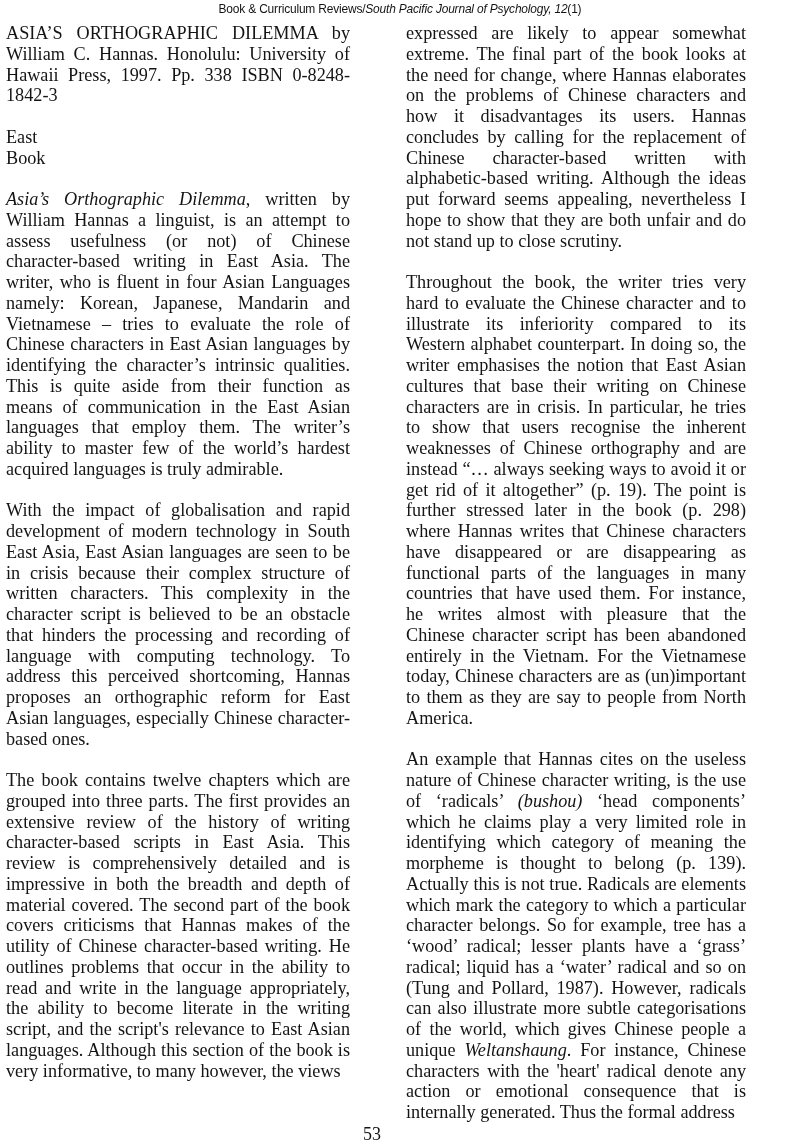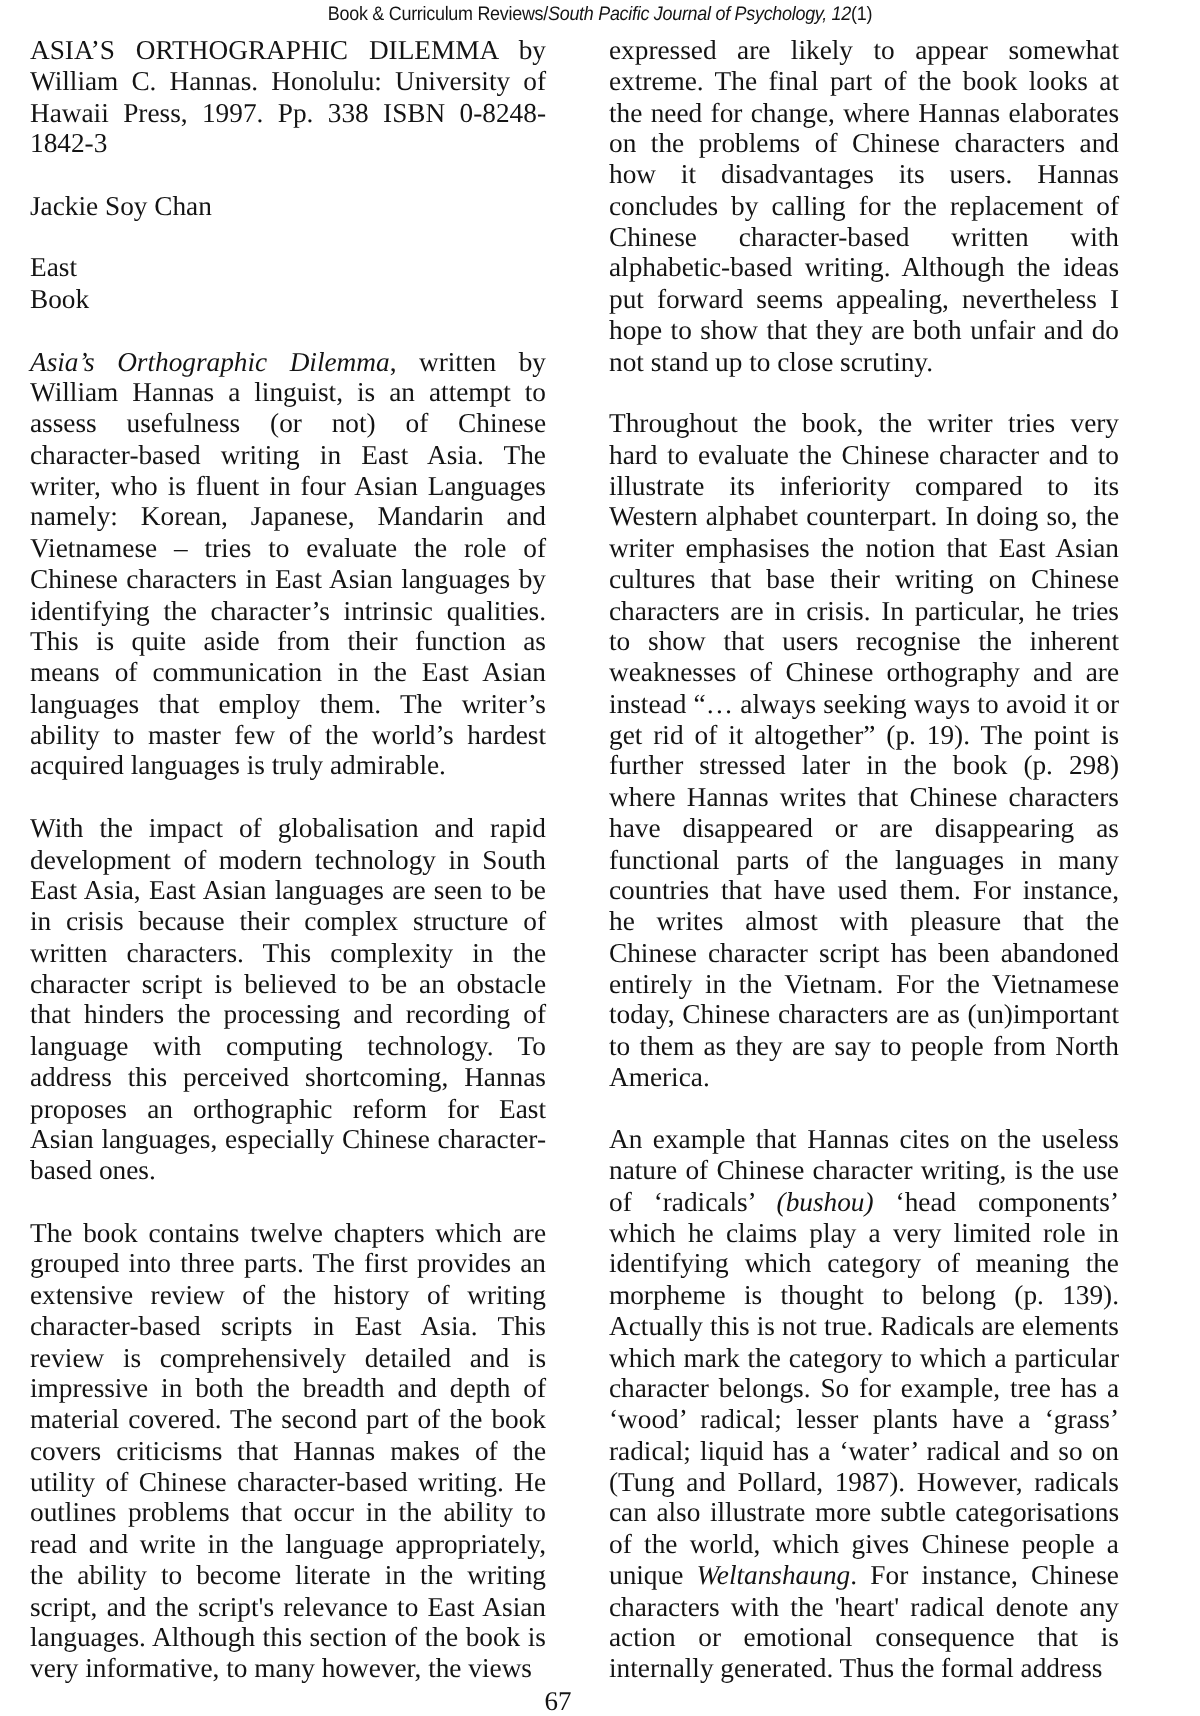--- a/index.html
+++ b/index.html
@@ -12,49 +12,48 @@
     position: absolute; top: 0; left: 0; width: 800px; text-align: center;
     font-family: "Liberation Sans", "DejaVu Sans", sans-serif;
     font-size: 13px; line-height: 18px; letter-spacing: -0.2px;
     transform: scaleX(0.92); transform-origin: center top;
   }
   .col {
     position: absolute; top: 23px;
     font-size: 18.2px; line-height: 20.75px;
     text-align: justify; hyphens: none;
   }
-  .col-left { left: 20px; width: 344px; }
+  .col-left { left: 6px; width: 344px; }
   .col-right { left: 406px; width: 340px; }
   .col p { margin: 0 0 20.75px 0; }
   .col p.last { margin-bottom: 0; }
   .ragged { text-align: left; }
   em { font-style: italic; }
   .page-number {
     position: absolute; top: 1124px; left: 363px;
     font-size: 18px; line-height: 20px;
   }
 </style>
 </head>
 <body>
 
 <div class="running-head">
   <span>Book &amp; Curriculum Reviews/</span><em>South Pacific Journal of Psychology, </em><em>12</em><span>(1)</span>
 </div>
 
 <div class="col col-left">
   <p>ASIA’S ORTHOGRAPHIC DILEMMA by William C. Hannas. Honolulu: University of Hawaii Press, 1997. Pp. 338 ISBN 0-8248-1842-3</p>
-  <p class="ragged">Jackie Soy Chan</p>
   <div class="ragged" style="margin-bottom:20.75px;">
     <div>East</div>
     <div>Book</div>
   </div>
   <p><em>Asia’s Orthographic Dilemma</em><span>, written by William Hannas a linguist, is an attempt to assess usefulness (or not) of Chinese character-based writing in East Asia. The writer, who is fluent in four Asian Languages namely: Korean, Japanese, Mandarin and Vietnamese – tries to evaluate the role of Chinese characters in East Asian languages by identifying the character’s intrinsic qualities. This is quite aside from their function as means of communication in the East Asian languages that employ them. The writer’s ability to master few of the world’s hardest acquired languages is truly admirable.</span></p>
   <p>With the impact of globalisation and rapid development of modern technology in South East Asia, East Asian languages are seen to be in crisis because their complex structure of written characters. This complexity in the character script is believed to be an obstacle that hinders the processing and recording of language with computing technology. To address this perceived shortcoming, Hannas proposes an orthographic reform for East Asian languages, especially Chinese character-based ones.</p>
   <p class="last">The book contains twelve chapters which are grouped into three parts. The first provides an extensive review of the history of writing character-based scripts in East Asia. This review is comprehensively detailed and is impressive in both the breadth and depth of material covered. The second part of the book covers criticisms that Hannas makes of the utility of Chinese character-based writing. He outlines problems that occur in the ability to read and write in the language appropriately, the ability to become literate in the writing script, and the script's relevance to East Asian languages. Although this section of the book is very informative, to many however, the views</p>
 </div>
 
 <div class="col col-right">
   <p>expressed are likely to appear somewhat extreme. The final part of the book looks at the need for change, where Hannas elaborates on the problems of Chinese characters and how it disadvantages its users. Hannas concludes by calling for the replacement of Chinese character-based written with alphabetic-based writing. Although the ideas put forward seems appealing, nevertheless I hope to show that they are both unfair and do not stand up to close scrutiny.</p>
   <p>Throughout the book, the writer tries very hard to evaluate the Chinese character and to illustrate its inferiority compared to its Western alphabet counterpart. In doing so, the writer emphasises the notion that East Asian cultures that base their writing on Chinese characters are in crisis. In particular, he tries to show that users recognise the inherent weaknesses of Chinese orthography and are instead “… always seeking ways to avoid it or get rid of it altogether” (p. 19). The point is further stressed later in the book (p. 298) where Hannas writes that Chinese characters have disappeared or are disappearing as functional parts of the languages in many countries that have used them. For instance, he writes almost with pleasure that the Chinese character script has been abandoned entirely in the Vietnam. For the Vietnamese today, Chinese characters are as (un)important to them as they are say to people from North America.</p>
   <p class="last"><span>An example that Hannas cites on the useless nature of Chinese character writing, is the use of ‘radicals’ </span><em>(bushou)</em><span> ‘head components’ which he claims play a very limited role in identifying which category of meaning the morpheme is thought to belong (p. 139). Actually this is not true. Radicals are elements which mark the category to which a particular character belongs. So for example, tree has a ‘wood’ radical; lesser plants have a ‘grass’ radical; liquid has a ‘water’ radical and so on (Tung and Pollard, 1987). However, radicals can also illustrate more subtle categorisations of the world, which gives Chinese people a unique </span><em>Weltanshaung</em><span>. For instance, Chinese characters with the 'heart' radical denote any action or emotional consequence that is internally generated. Thus the formal address</span></p>
 </div>
 
-<div class="page-number">67</div>
+<div class="page-number">53</div>
 
 </body></html>

